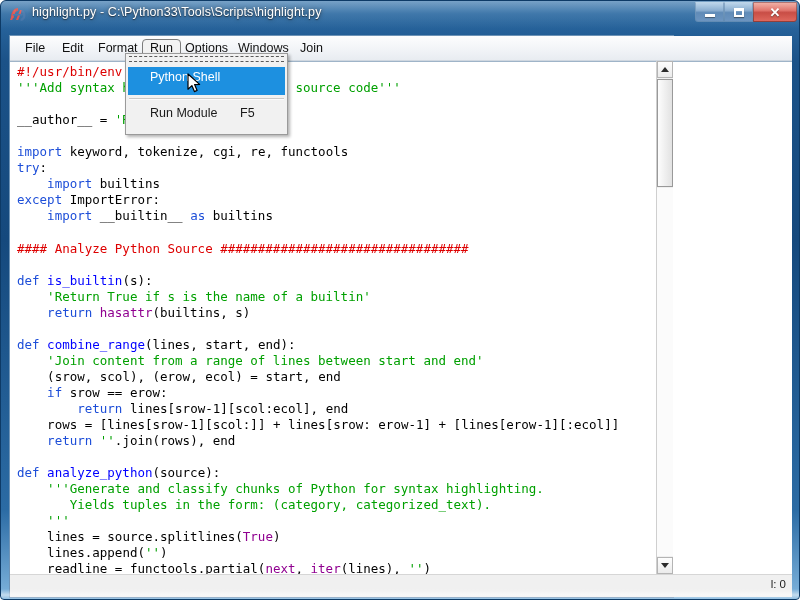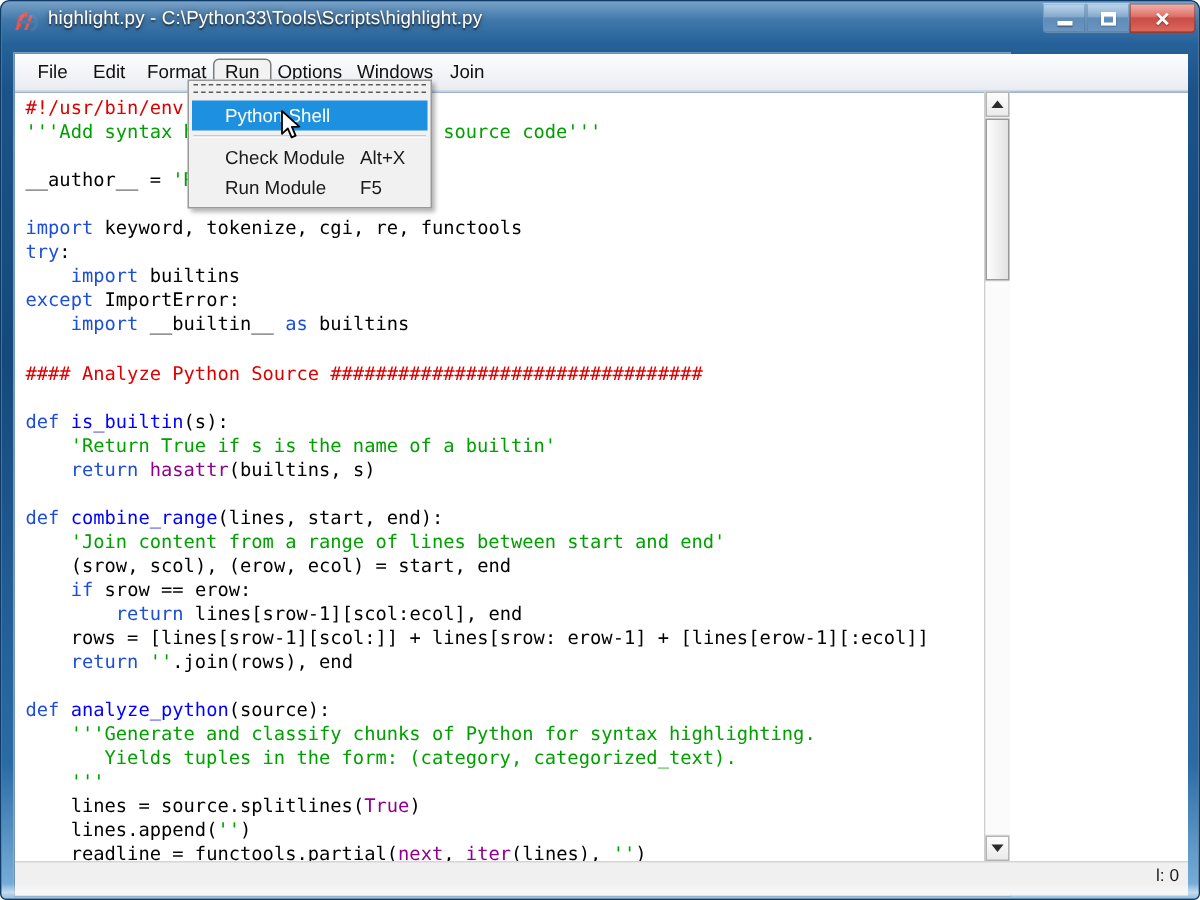--- a/index.html
+++ b/index.html
@@ -136,21 +136,21 @@
     height: 9px; margin: 1px 3px 1px 3px;
     border-top: 1px dashed #5a5a5a;
     position: relative;
   }
   #tearoff::after {
     content:""; position:absolute; left:0; right:0; top:4px;
     border-top: 1px dashed #5a5a5a;
   }
   .dd-item {
     position: relative;
-    height: 20px; line-height: 20px;
+    height: 28px; line-height: 20px;
     margin: 0 2px;
     font-size: 12.5px;
     color: #1a1a1a;
     white-space: nowrap;
   }
   .dd-item.selected {
     background: #1d90e0;
     color: #ffffff;
   }
   .dd-label { position: absolute; left: 22px; top: 0; }
@@ -348,24 +348,20 @@
   <div id="dropdown">
     <div id="tearoff"></div>
 
     <div class="dd-item selected">
       <span class="dd-label">Python Shell</span>
       <span class="dd-accel"></span>
     </div>
 
     <div class="dd-sep"></div>
 
-    <div class="dd-item">
-      <span class="dd-label">Check Module</span>
-      <span class="dd-accel">Alt+X</span>
-    </div>
 
     <div class="dd-item">
       <span class="dd-label">Run Module</span>
       <span class="dd-accel">F5</span>
     </div>
   </div>
 
   <svg id="cursor" width="16" height="22" viewBox="0 0 16 22">
     <path d="M1 1 L1 16.2 L4.9 12.6 L7.4 18.6 L10.1 17.4 L7.6 11.6 L12.6 11.4 Z" fill="#ffffff" stroke="#000000" stroke-width="1.2" stroke-linejoin="round"></path>
   </svg>

